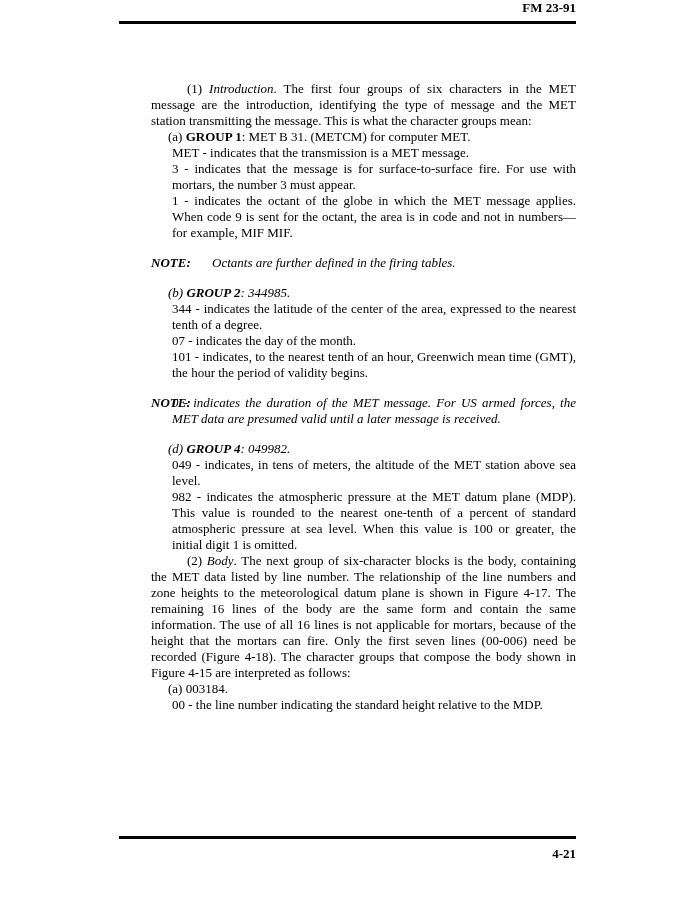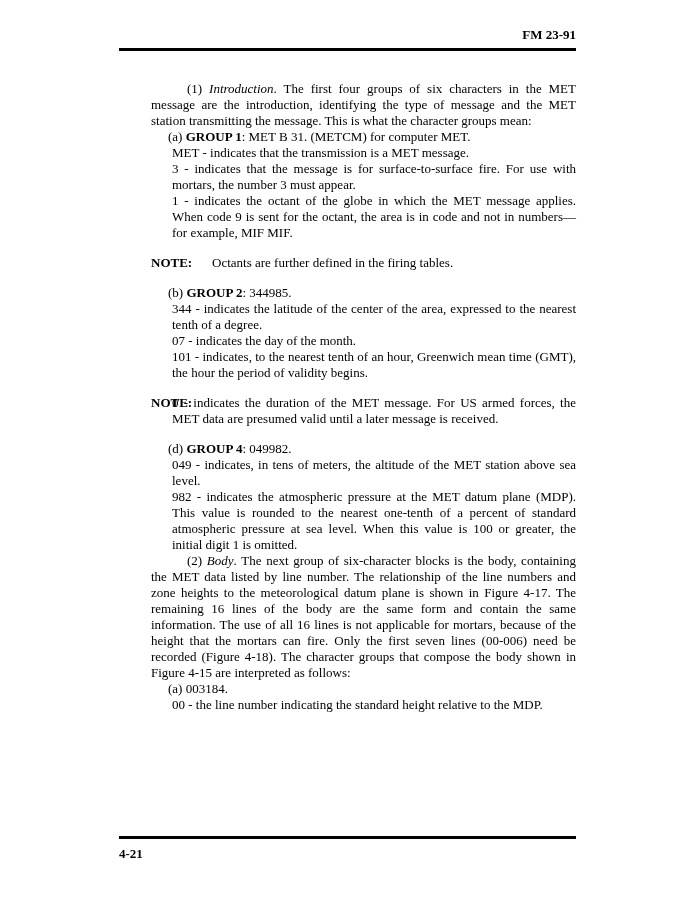--- a/index.html
+++ b/index.html
@@ -13,44 +13,44 @@
     position: relative;
     width: 695px; height: 899px;
     background: #ffffff;
     overflow: hidden;
   }
   .page-header { position: absolute; top: 0; left: 119px; width: 457px; }
   .doc-ref {
     text-align: right;
     font-weight: bold;
     font-size: 13px;
-    padding-top: 27px;
   }
   .header-rule { height: 3px; background: #000; margin-top: 5px; }
 
   .content {
     position: absolute;
     top: 81px; left: 120px;
     width: 456px;
     font-size: 13px;
     line-height: 16px;
   }
   p.block { text-align: justify; margin-left: 31px; }
   p.para { text-indent: 36px; }
   p.item { margin-left: 48px; }
   p.sub  { margin-left: 52px; }
   p.note { position: relative; padding-left: 61px; text-align: left; }
   .note-label { position: absolute; left: 0; top: 0; font-weight: bold; }
-  .space-before { margin-top: 14px; }
+  .space-before { margin-top: 14px; font-style: italic; }
   .b { font-weight: bold; }
   .i { font-style: italic; }
 
   .page-footer { position: absolute; top: 836px; left: 119px; width: 457px; }
   .footer-rule { height: 3px; background: #000; }
   .page-number {
+    text-align: right;
     font-weight: bold;
     font-size: 13px;
     margin-top: 7px;
   }
 </style>
 </head>
 <body>
 
 <div class="page">
 

